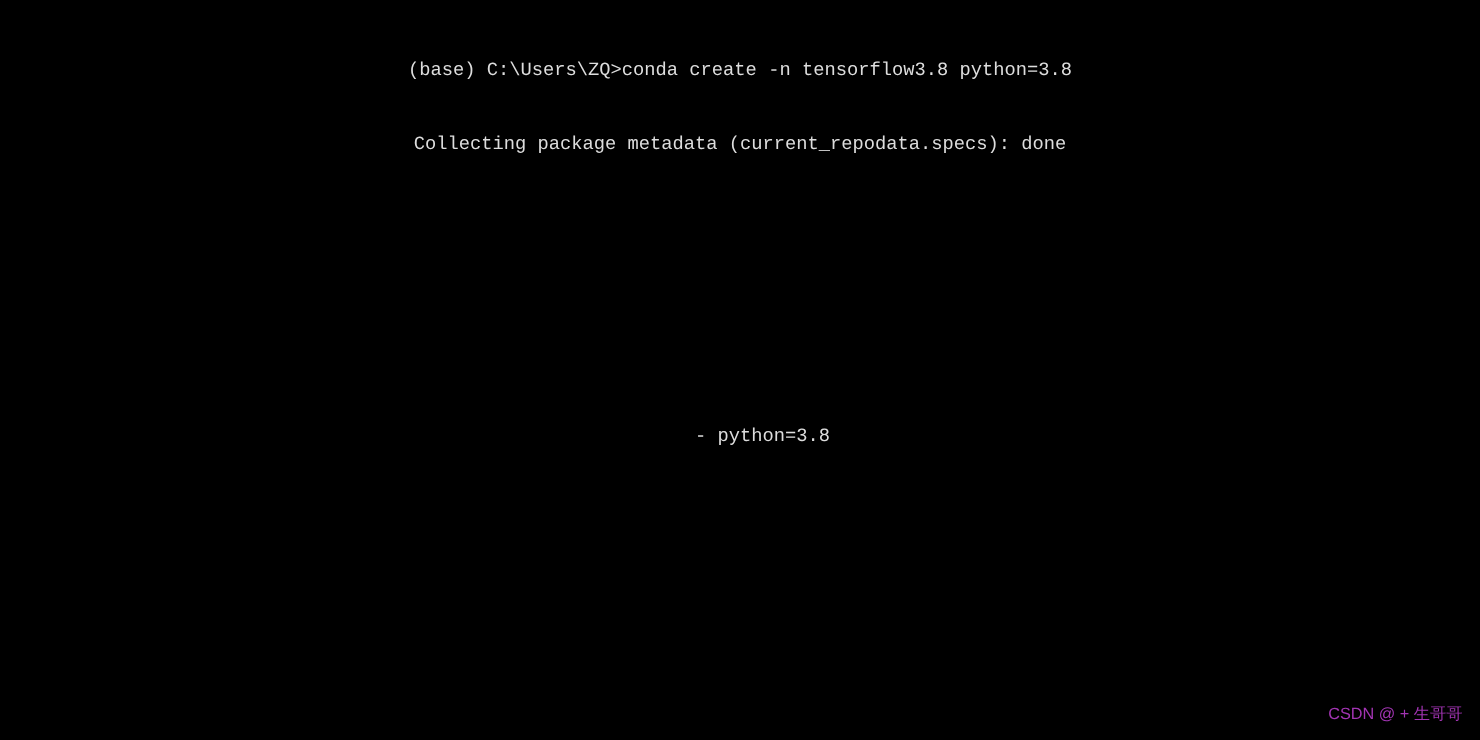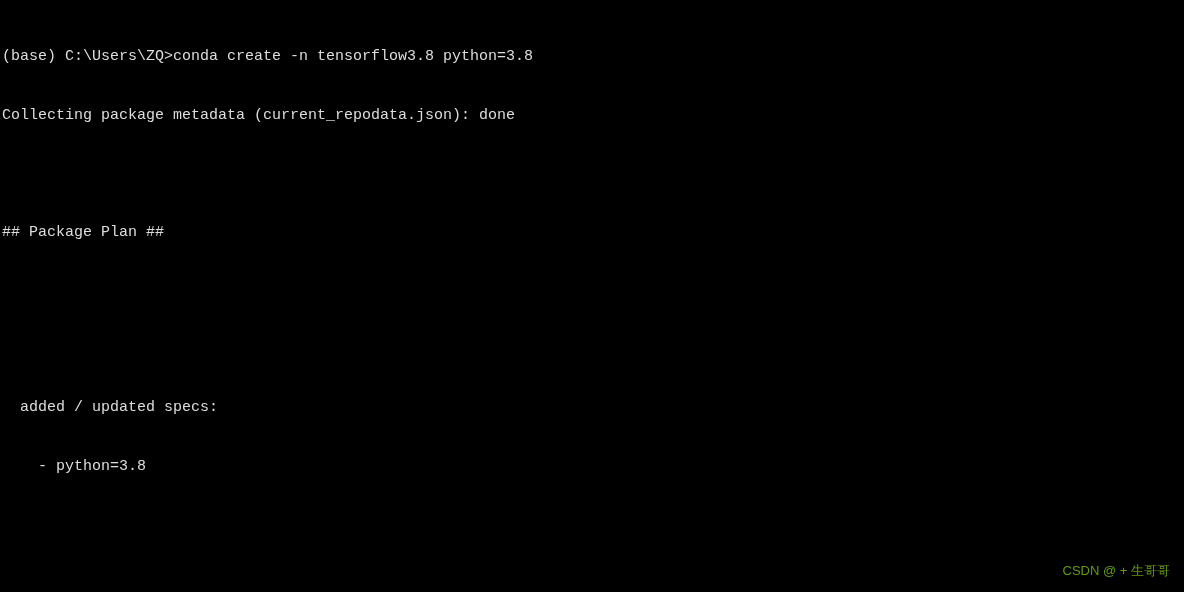--- a/index.html
+++ b/index.html
@@ -17,42 +17,41 @@
       height: 592px;
       overflow: hidden;
       position: relative;
       padding: 8px 2px;
     }
     .terminal {
       white-space: pre;
     }
     .line {
       display: block;
+      text-align: center;
     }
     .watermark {
       position: absolute;
       right: 14px;
       bottom: 12px;
-      color: #84cc16;
+      color: #d946ef;
       font-size: 13px;
       font-family: sans-serif;
       opacity: 0.75;
     }
   </style>
 </head>
 <body>
 
 <div class="terminal">
   <span class="line">(base) C:\Users\ZQ&gt;conda create -n tensorflow3.8 python=3.8</span>
-  <span class="line">Collecting package metadata (current_repodata.json): done</span>
-  <span class="line">&nbsp;</span>
-  <span class="line">## Package Plan ##</span>
+  <span class="line">Collecting package metadata (current_repodata.specs): done</span>
   <span class="line">&nbsp;</span>
   <span class="line">&nbsp;</span>
-  <span class="line">  added / updated specs:</span>
+  <span class="line">&nbsp;</span>
   <span class="line">    - python=3.8</span>
   
   
   
   
 
   
 
   
 

